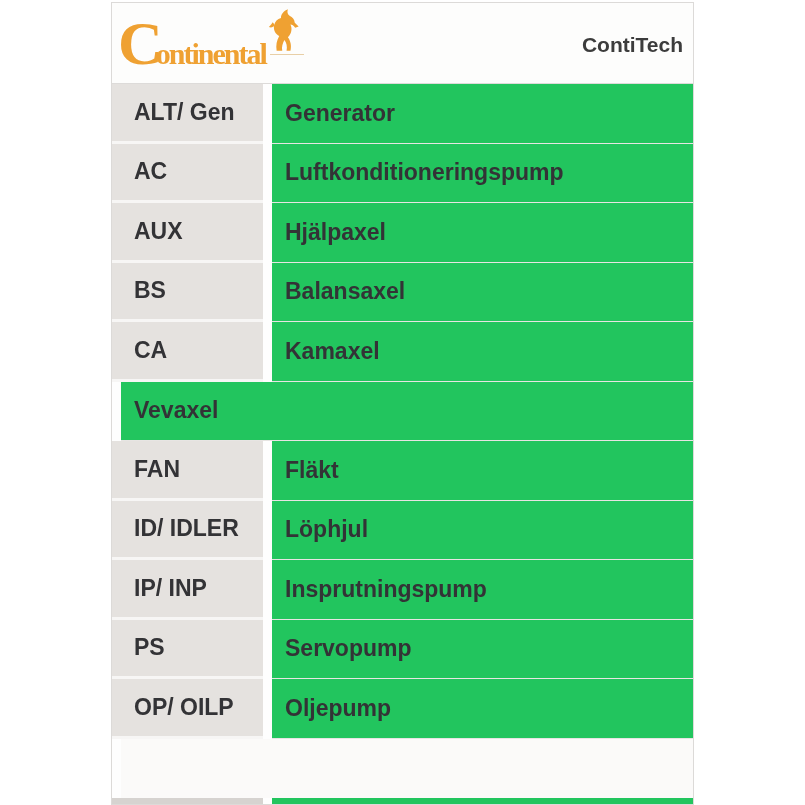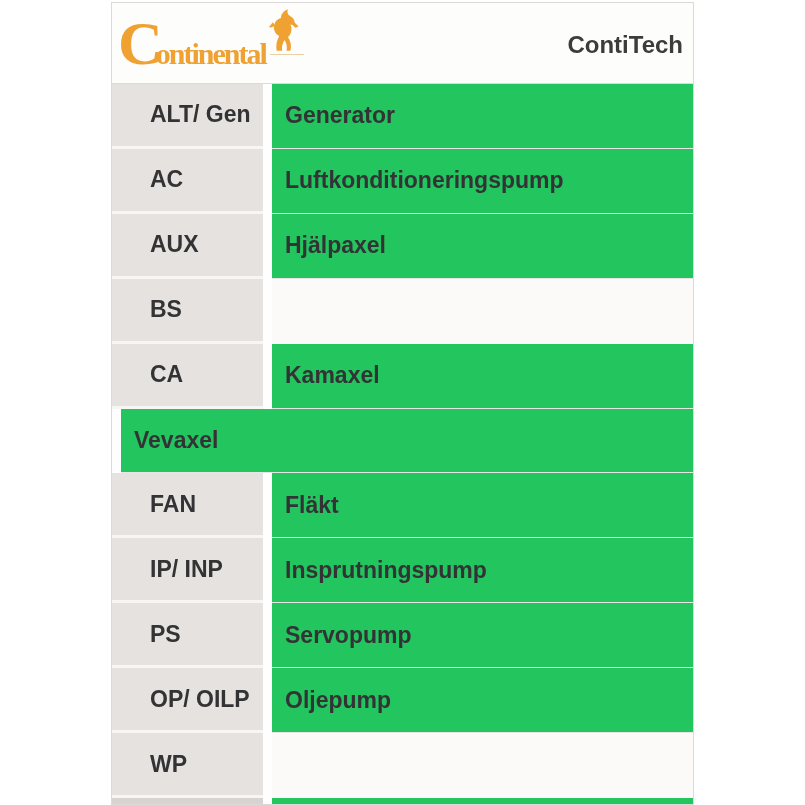--- a/index.html
+++ b/index.html
@@ -41,42 +41,42 @@
   .horse-wrap {
     align-self: flex-start;
     margin: 4px 0 0 2px;
     display: flex;
     flex-direction: column;
     align-items: center;
   }
   .horse-underline { width: 34px; height: 1px; background: #e8cfa6; margin-top: 1px; }
   .contitech {
     margin-left: auto;
-    font-size: 24px;
+    font-size: 21px;
     font-weight: bold;
     color: #3c3c3c;
     letter-spacing: 0;
     padding-top: 4px;
   }
 
   
   .table {
     flex: 1 1 auto;
     display: flex;
     flex-direction: column;
     background: #fbfaf9;
   }
   .row { flex: 1 1 0; display: flex; min-height: 0; }
   .abbr-cell {
     flex: 0 0 151px;
     background: #e5e2df;
     border-bottom: 3px solid #f7f6f5;
     display: flex;
     align-items: center;
-    padding-left: 38px;
+    padding-left: 22px;
     font-size: 23px;
     font-weight: bold;
     color: #333336;
     white-space: nowrap;
   }
   .col-gap {
     flex: 0 0 9px;
     background: #fefefe;
   }
   .term-cell {
@@ -131,40 +131,46 @@
 
     <div class="row">
       <div class="abbr-cell">AUX</div>
       <div class="col-gap"></div>
       <div class="term-cell">Hjälpaxel</div>
     </div>
 
     <div class="row">
       <div class="abbr-cell">BS</div>
       <div class="col-gap"></div>
+      <div class="term-cell">Balansaxel</div>
     </div>
 
     <div class="row">
       <div class="abbr-cell">CA</div>
       <div class="col-gap"></div>
       <div class="term-cell">Kamaxel</div>
     </div>
 
     <div class="row">
       <div class="col-gap"></div>
       <div class="term-cell">Vevaxel</div>
     </div>
 
     <div class="row">
       <div class="abbr-cell">FAN</div>
       <div class="col-gap"></div>
       <div class="term-cell">Fläkt</div>
     </div>
 
 
+    <div class="row">
+      <div class="abbr-cell">ID/ IDLER</div>
+      <div class="col-gap"></div>
+      <div class="term-cell">Löphjul</div>
+    </div>
 
     <div class="row">
       <div class="abbr-cell">IP/ INP</div>
       <div class="col-gap"></div>
       <div class="term-cell">Insprutningspump</div>
     </div>
 
     <div class="row">
       <div class="abbr-cell">PS</div>
       <div class="col-gap"></div>
@@ -172,21 +178,20 @@
     </div>
 
     <div class="row">
       <div class="abbr-cell">OP/ OILP</div>
       <div class="col-gap"></div>
       <div class="term-cell">Oljepump</div>
     </div>
 
 
     <div class="row">
-      <div class="abbr-cell">WP</div>
       <div class="col-gap"></div>
     </div>
 
     <div class="row row-phantom">
       <div class="abbr-cell"></div>
       <div class="col-gap"></div>
       <div class="term-cell"></div>
     </div>
 
   </div>

